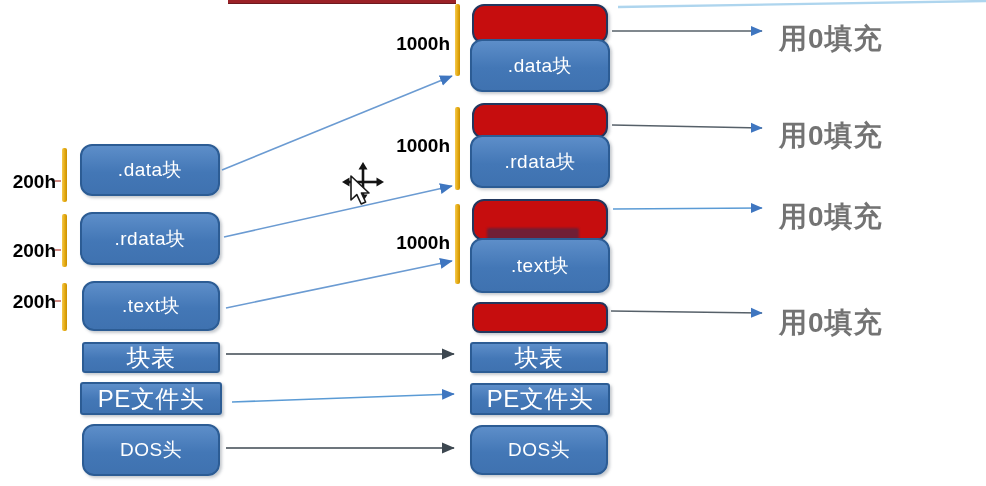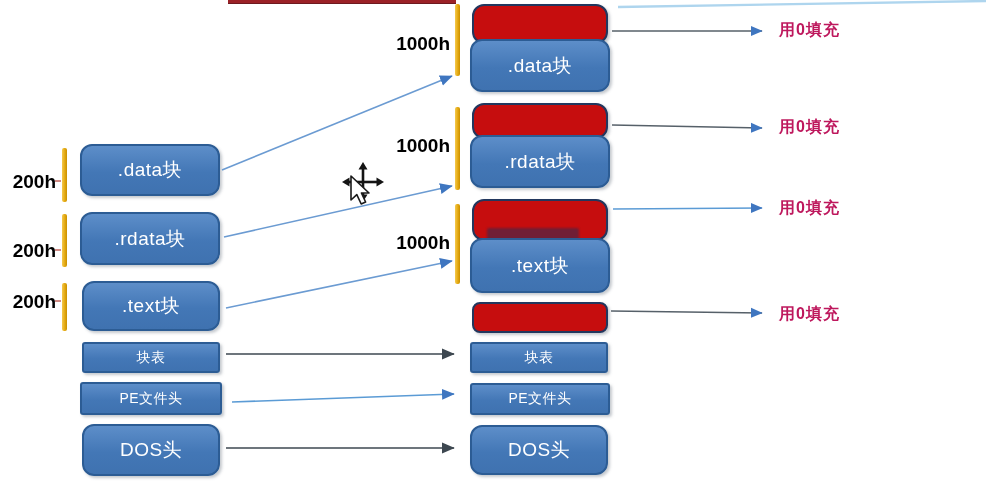--- a/index.html
+++ b/index.html
@@ -7,36 +7,36 @@
     position:relative;width:986px;height:486px;background:#ffffff;overflow:hidden;
     font-family:"Liberation Sans","DejaVu Sans",sans-serif;
   }
   .block{
     position:absolute;display:flex;align-items:center;justify-content:center;
     color:#ffffff;border:2px solid #2c5c94;border-radius:12px;
     background:linear-gradient(180deg,#5d8ec9 0%,#4377b6 55%,#3f72b0 100%);
     box-shadow:2px 2px 3px rgba(90,100,115,.35);
     box-sizing:border-box;font-size:19px;letter-spacing:.5px;text-align:right;
   }
-  .block.thin{border-radius:3px;font-size:14px;}
+  .block.thin{border-radius:3px;font-size:24px;}
   .pad{
     position:absolute;background:#c60d0e;border:2px solid #22375e;border-radius:12px;
     box-sizing:border-box;box-shadow:2px 2px 3px rgba(90,100,115,.35);
   }
   .ybar{
     position:absolute;width:5px;border-radius:2px;
     background:linear-gradient(90deg,#f5c94e 0%,#e2a70e 60%,#c98f00 100%);
   }
   .sizelabel{
     position:absolute;color:#000000;font-size:19px;font-weight:600;
     text-align:right;white-space:nowrap;
   }
   .tick{position:absolute;width:6px;height:2px;background:#d08a84;}
   .filllabel{
-    position:absolute;color:#be185d;font-size:16px;font-weight:600;
+    position:absolute;color:#737373;font-size:28px;font-weight:600;
     white-space:nowrap;letter-spacing:1px;
   }
   .topstrip-red{
     position:absolute;left:228px;top:0;width:228px;height:4px;
     background:#9b2227;border-bottom:1px solid #6e1a1f;box-sizing:border-box;
   }
   .ghost{
     position:absolute;left:487px;top:228px;width:92px;height:12px;
     background:rgba(26,48,92,.5);filter:blur(1px);border-radius:2px;
   }

